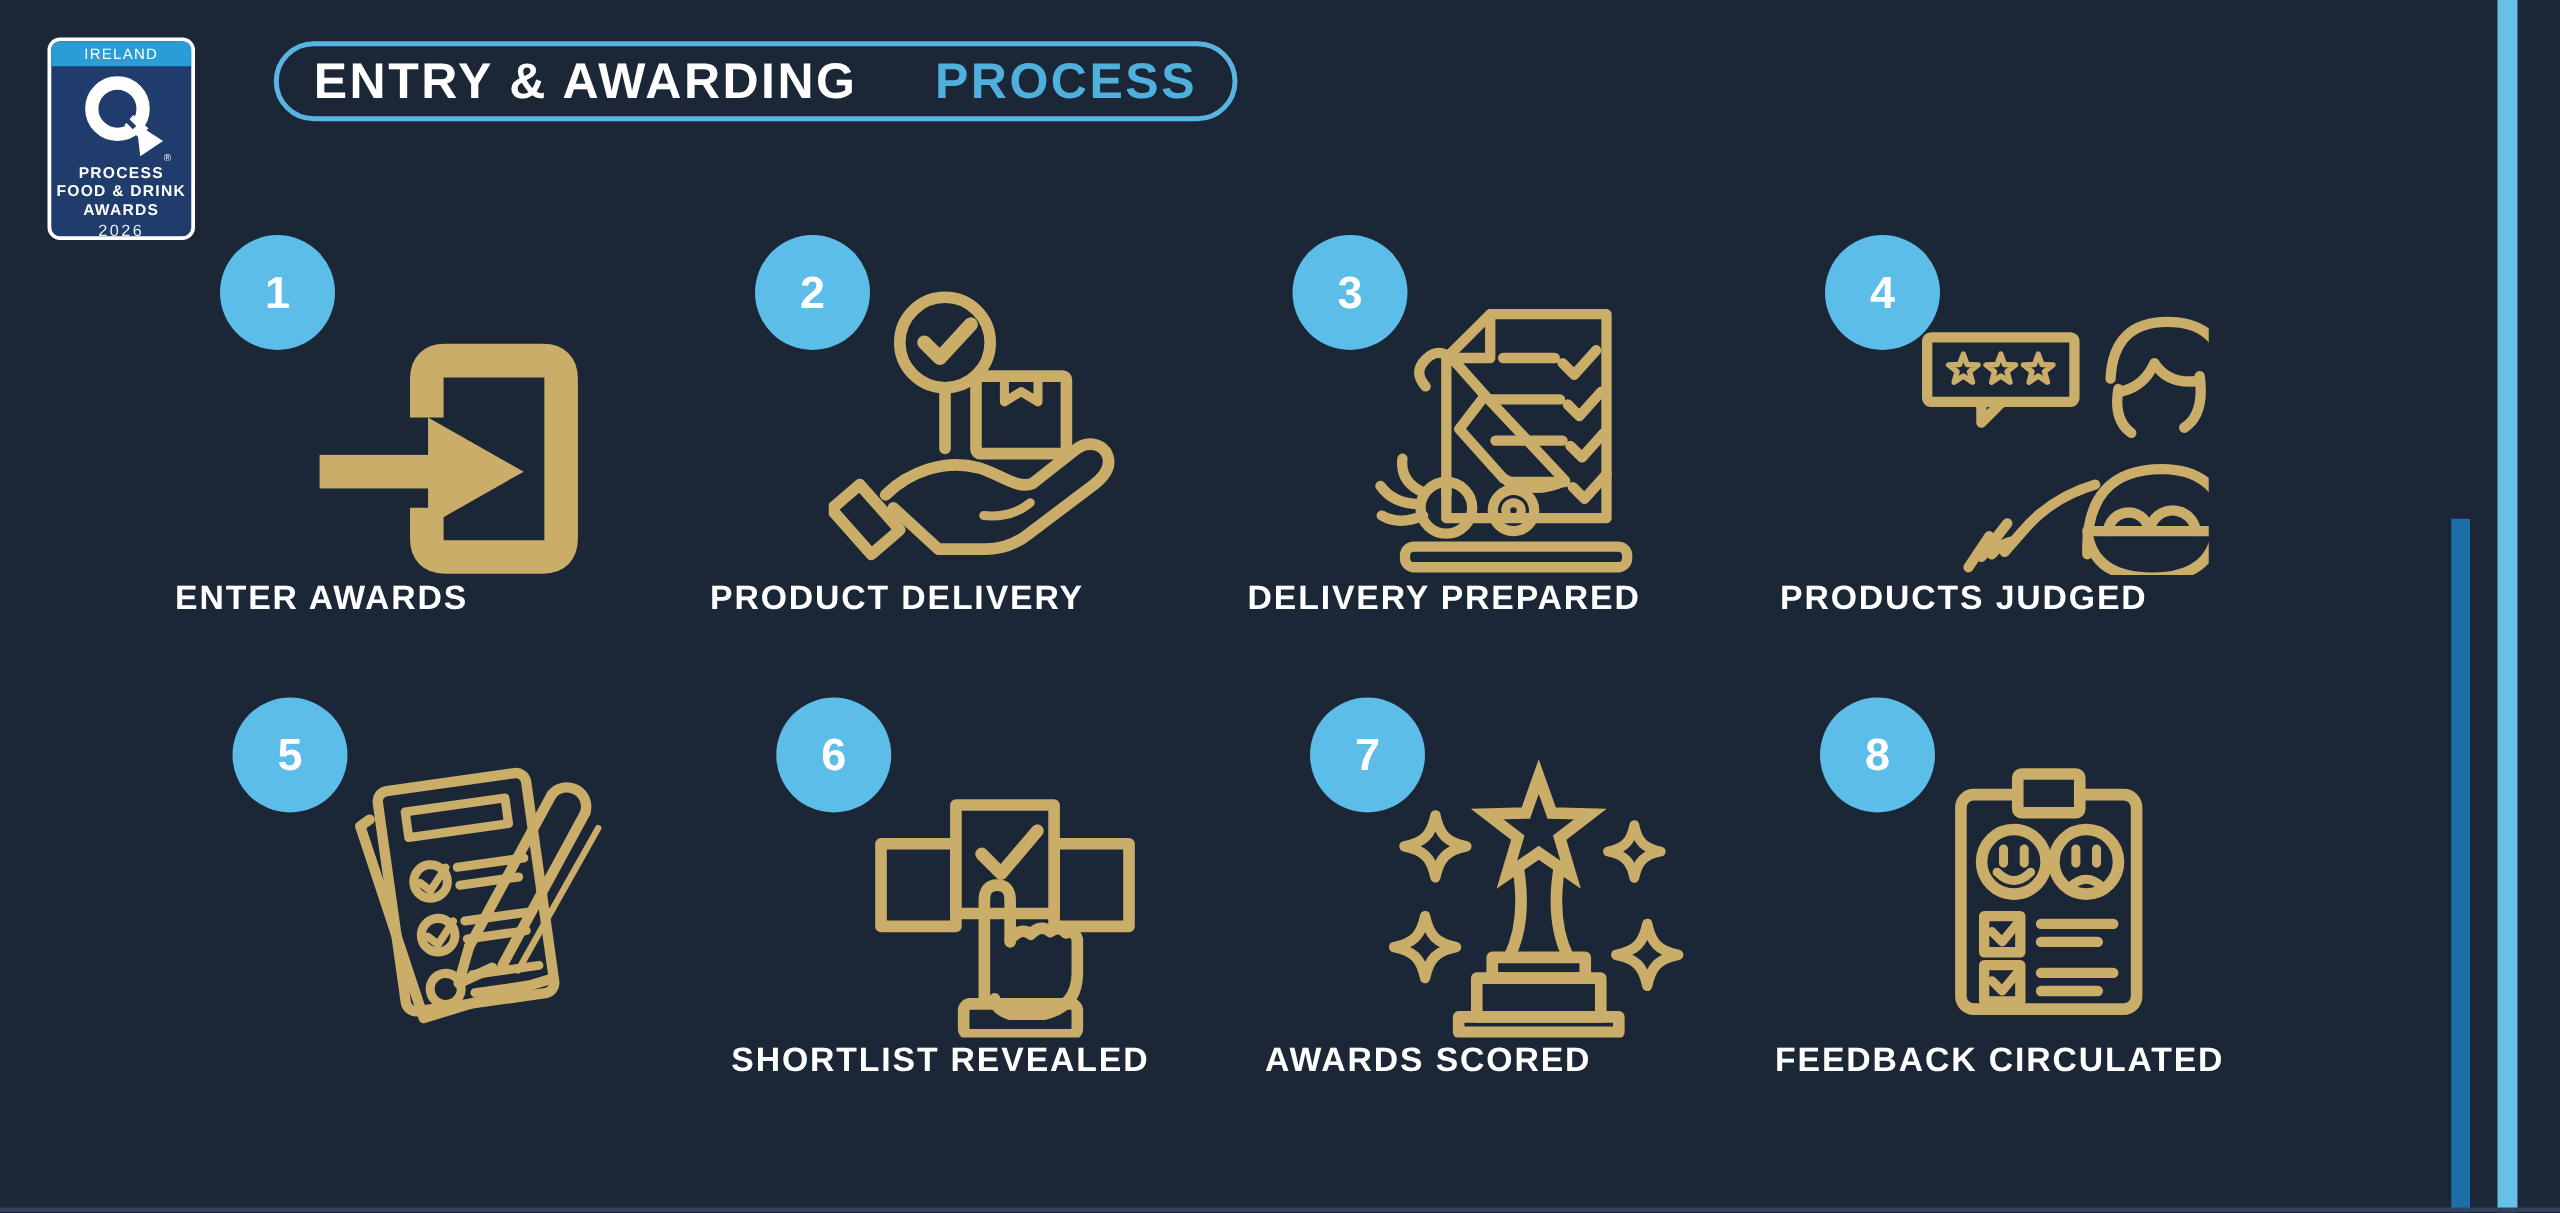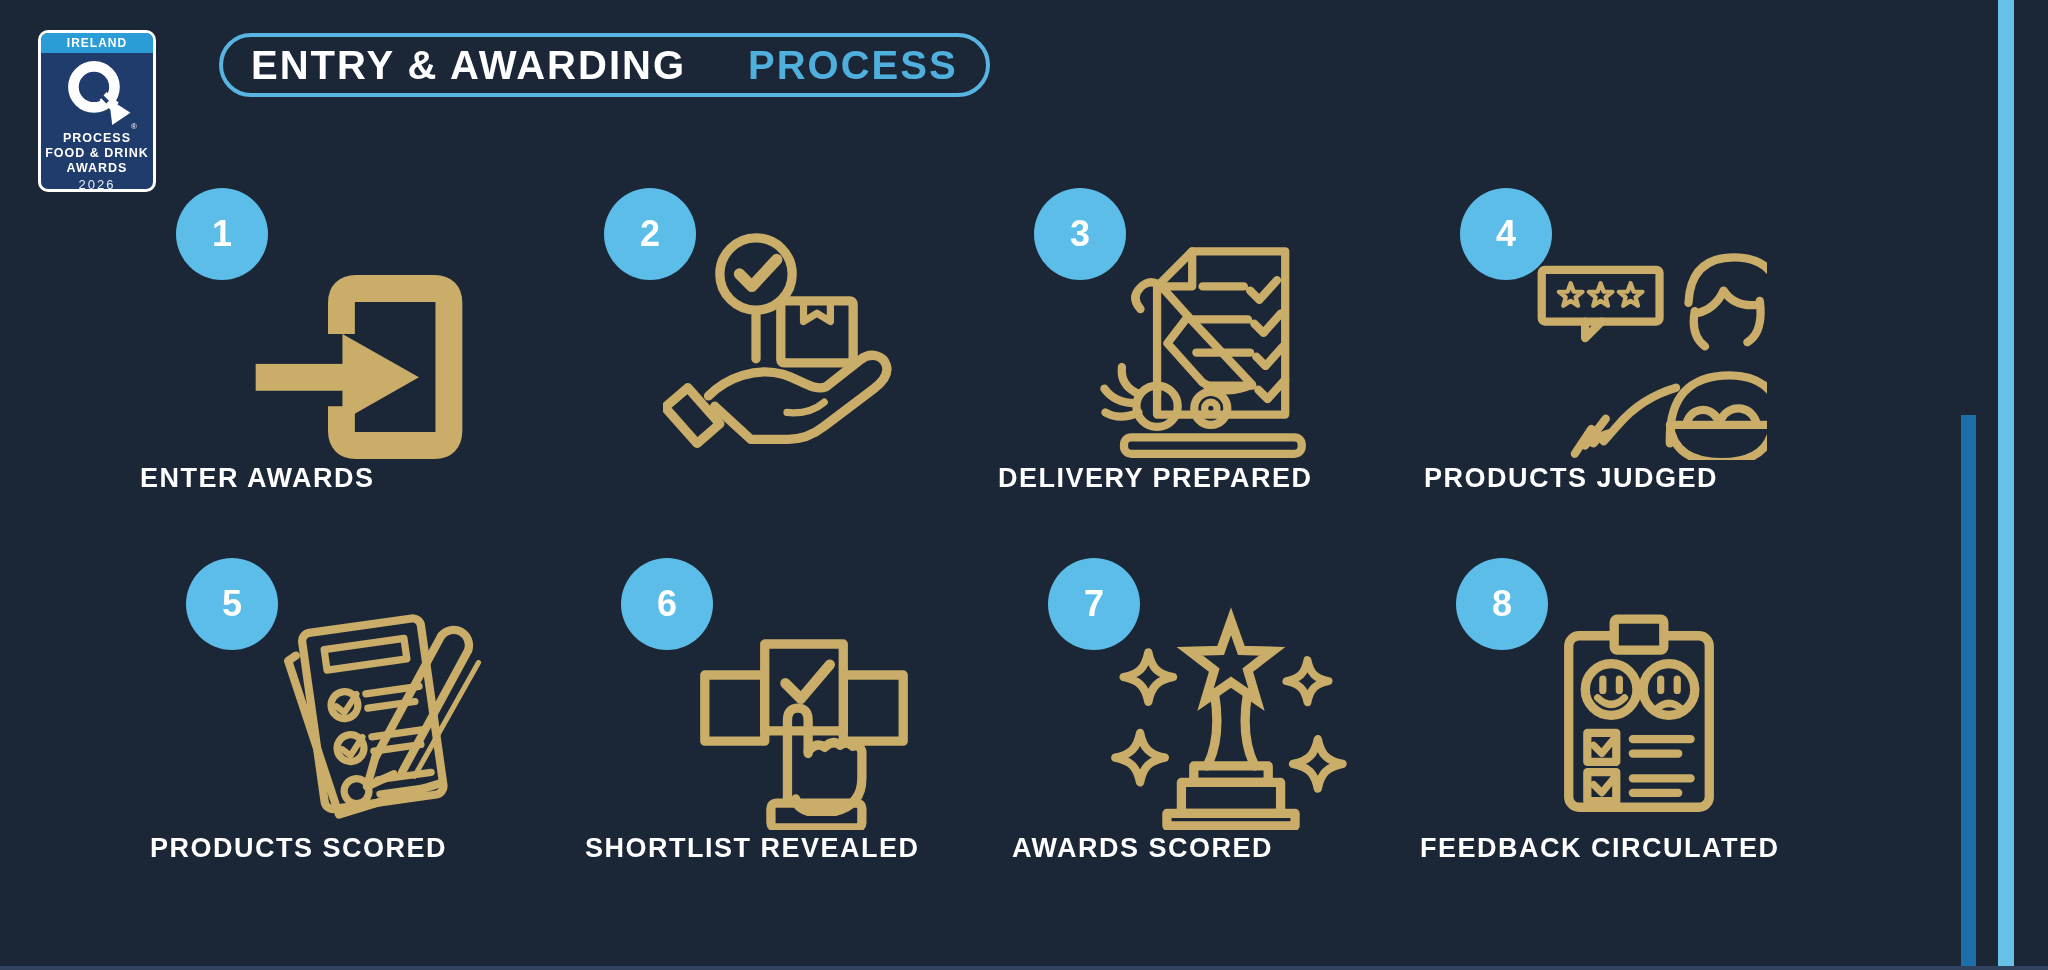--- a/index.html
+++ b/index.html
@@ -7,21 +7,21 @@
     position:relative;width:2048px;height:970px;overflow:hidden;
     background:#1b2636;font-family:"Liberation Sans",sans-serif;
   }
 
   
   .logo{
     position:absolute;left:38px;top:30px;width:118px;height:162px;
     background:#1f3c6c;border:3px solid #ffffff;border-radius:10px;
     box-sizing:border-box;overflow:hidden;display:flex;flex-direction:column;align-items:center;
   }
-  .logo-band{width:100%;background:#2a9cd6;color:#fff;font-size:12px;font-weight:700;
+  .logo-band{width:100%;background:#2a9cd6;color:#fff;font-size:12px;font-weight:400;
     letter-spacing:1px;text-align:center;padding:3px 0;}
   .logo-q-wrap{position:relative;width:84px;height:76px;margin-top:2px;}
   .logo-q-wrap svg{width:84px;height:76px;display:block;}
   .logo-reg{position:absolute;right:2px;bottom:0px;color:#fff;font-size:8px;}
   .logo-line{color:#fff;font-weight:700;font-size:12.5px;letter-spacing:1px;line-height:15px;}
   .logo-year{color:#e8edf5;font-size:13px;letter-spacing:2px;line-height:16px;margin-top:1px;}
 
   
   .title-pill{
     position:absolute;left:219px;top:33px;height:64px;box-sizing:border-box;
@@ -98,20 +98,21 @@
     <svg class="icon" viewBox="0 0 240 240">
       <circle class="s" cx="90" cy="60" r="35"></circle>
       <path class="s" style="stroke-width:11px" d="M74,60 l12,12 24,-26"></path>
       <path class="s" d="M90,96 V142"></path>
       <rect class="s" x="114" y="86" width="70" height="60" rx="3"></rect>
       <path class="s" style="stroke-width:7px" d="M136,86 v20 l13,-8 13,8 v-20"></path>
       <path class="s" d="M44,178 C62,160 90,150 116,157 C133,162 146,174 158,169 L191,143 C201,135 213,139 216,148 C219,157 212,165 204,171 L155,208 C145,216 133,220 121,220 H85 L50,188"></path>
       <path class="s" style="stroke-width:7px" d="M120,194 q22,2 36,-10"></path>
       <path class="s" d="M24,170 l31,35 -22,19 -31,-35 z"></path>
     </svg>
+    <div class="label">PRODUCT DELIVERY</div>
   </div>
 
   <div class="step s3">
     <div class="badge">3</div>
     <svg class="icon" viewBox="0 0 240 240">
       <path class="s" style="stroke-width:8px" d="M96,38 h90 v158 h-124 v-124 z"></path>
       <path class="s" style="stroke-width:8px" d="M96,38 v34 h-34"></path>
       <path class="s" style="stroke-width:8px" d="M106,72 h40 M96,104 h54 M100,136 h52 M110,168 h44"></path>
       <path class="s" style="stroke-width:8px" d="M152,76 l9,9 17,-19 M156,108 l9,9 17,-19 M158,140 l9,9 17,-19 M160,172 l9,9 17,-19"></path>
       <path class="s" style="stroke-width:8px" d="M46,94 q-10,-11 0,-21 q10,-10 21,0 l25,28"></path>
@@ -163,21 +164,20 @@
         <path class="s" style="stroke-width:6px" d="M90,158 l7,7 14,-16"></path>
         <path class="s" style="stroke-width:7px" d="M120,150 h52 M120,164 h46"></path>
         <circle class="s" style="stroke-width:7px" cx="98" cy="200" r="12"></circle>
         <path class="s" style="stroke-width:7px" d="M120,192 h52 M120,206 h42"></path>
       </g>
       <path class="s" style="stroke-width:8px" d="M190,52 a15,15 0 0 1 26,14"></path>
       <path class="s" style="stroke-width:8px" d="M190,52 L126,170 M216,66 L152,184"></path>
       <path class="s" style="stroke-width:8px" d="M126,170 l-8,28 26,-12"></path>
       <path class="s" style="stroke-width:5px" d="M226,78 l-62,110"></path>
     </svg>
-    <div class="label">PRODUCTS SCORED</div>
   </div>
 
   <div class="step s6">
     <div class="badge">6</div>
     <svg class="icon" viewBox="0 0 240 240">
       <rect class="s" x="24" y="90" width="58" height="64"></rect>
       <rect class="s" x="158" y="90" width="58" height="64"></rect>
       <rect class="s" style="fill:#1b2636" x="82" y="60" width="76" height="84"></rect>
       <path class="s" style="stroke-width:10px" d="M102,98 l15,15 28,-33"></path>
       <path class="s" d="M104,210 v-76 q0,-12 10,-12 q10,0 10,12 v32"></path>

